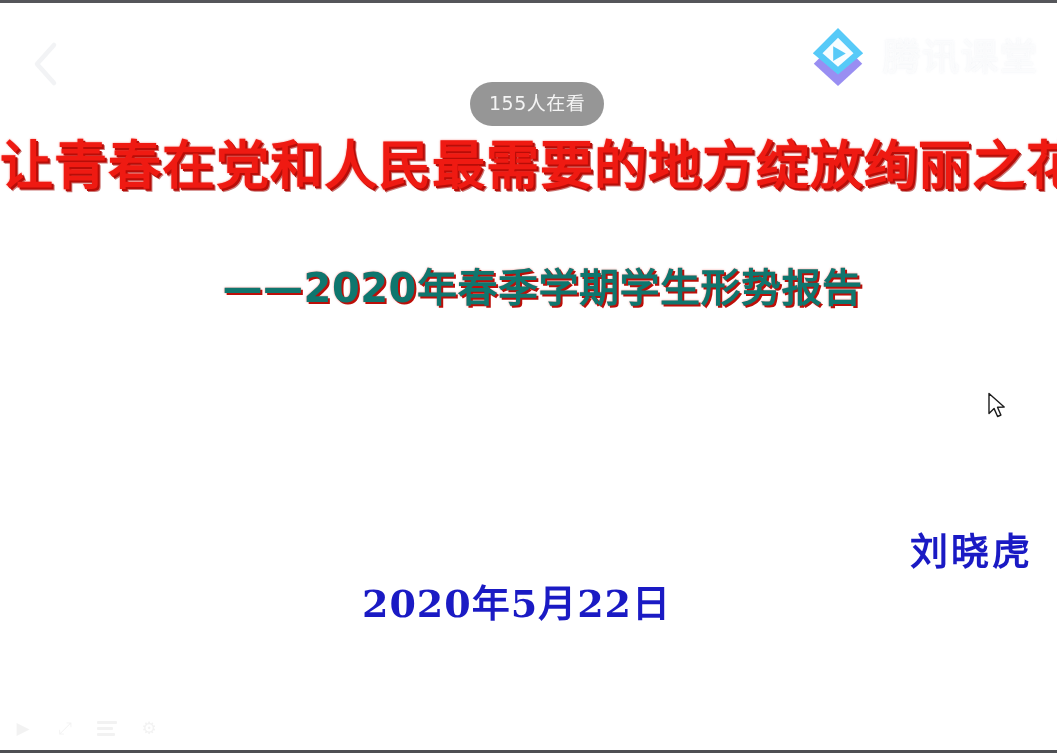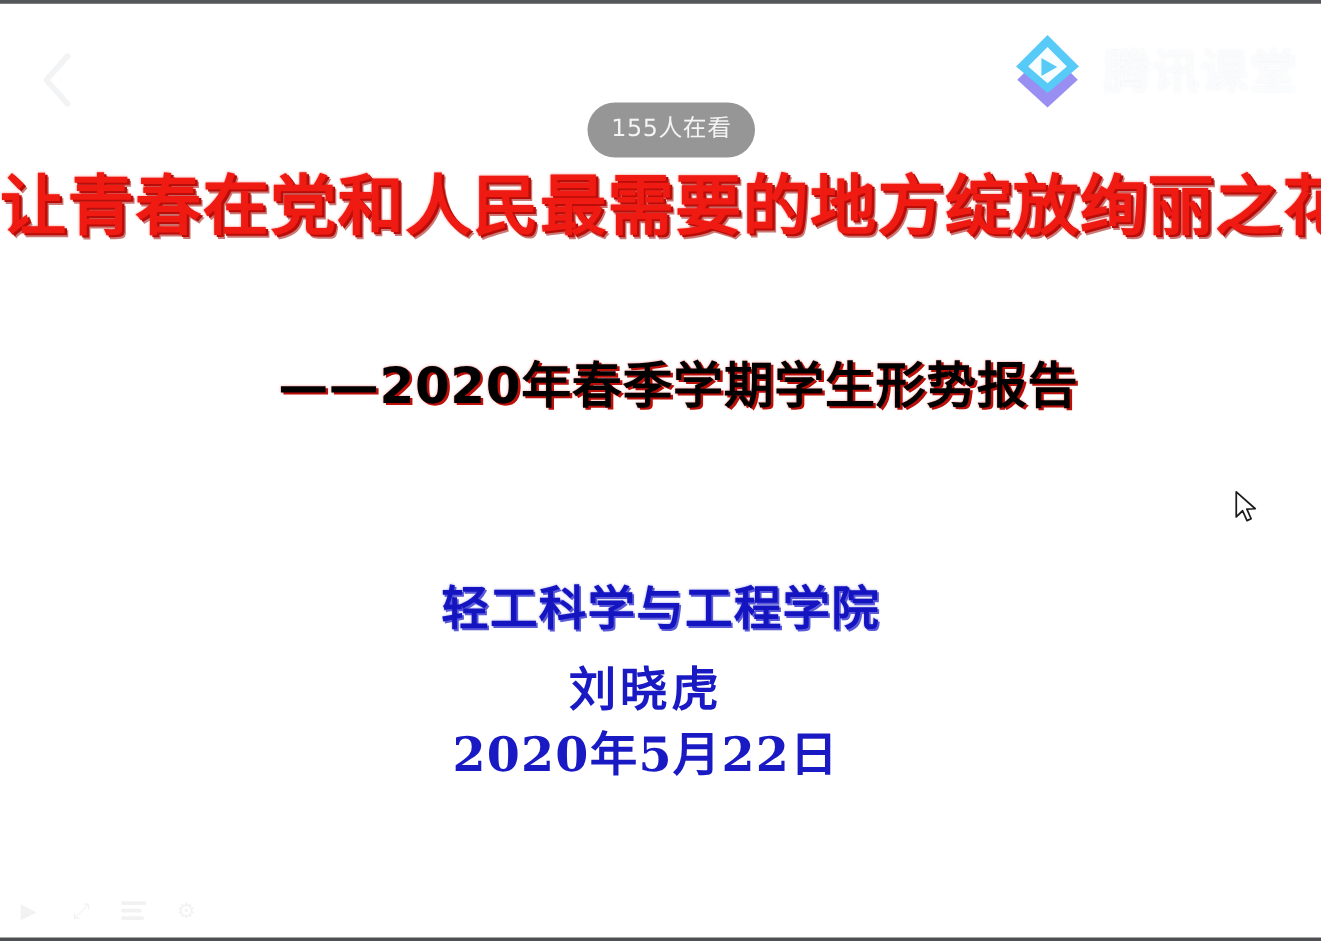--- a/index.html
+++ b/index.html
@@ -131,26 +131,25 @@
     left: 0;
     top: 262px;
     width: 1057px;
     text-align: center;
     padding-left: 28px;
     font-family: "DejaVu Sans", "Liberation Sans", sans-serif;
     font-weight: 900;
     font-size: 40px;
     line-height: 1.15;
     letter-spacing: 0.5px;
-    color: #000000;
+    color: #0f766e;
     text-shadow:
        2px 2px 0 #bc0f09,
        0 0 2px rgba(239,26,18,0.55);
     white-space: nowrap;
-    margin-top: 21px;
   }
 
   .affil {
     position: absolute;
     left: 0;
     top: 464px;
     width: 1057px;
     text-align: center;
     font-family: "DejaVu Sans", "Liberation Sans", sans-serif;
     font-weight: 900;
@@ -162,21 +161,21 @@
        1.5px 1.5px 0 #5a5ad8,
        0 0 2px rgba(20,20,192,0.45);
     white-space: nowrap;
   }
 
   .speaker {
     position: absolute;
     left: 0;
     top: 528px;
     width: 1057px;
-    text-align: center;
+    text-align: right;
     padding-right: 24px;
     font-family: "DejaVu Serif", "Liberation Serif", serif;
     font-weight: 700;
     font-size: 38px;
     line-height: 1.1;
     letter-spacing: 3px;
     color: #1a1ac4;
     white-space: nowrap;
   }
 
@@ -238,21 +237,20 @@
 <div class="player">
 
   <div class="edge-top"></div>
 
   <div class="slide">
 
     <div class="title-main">让青春在党和人民最需要的地方绽放绚丽之花</div>
 
     <div class="title-sub">——2020年春季学期学生形势报告</div>
 
-    <div class="affil">轻工科学与工程学院</div>
 
     <div class="speaker">刘晓虎</div>
 
     <div class="talk-date">2020年5月22日</div>
   </div>
 
   <div class="back-btn">
     <span>
       <svg width="30" height="46" viewBox="0 0 30 46" aria-hidden="true">
         <path d="M23 4 L6 23 L23 42" fill="none" stroke="#f2f3f5" stroke-width="4.5" stroke-linecap="round" stroke-linejoin="round"></path>

